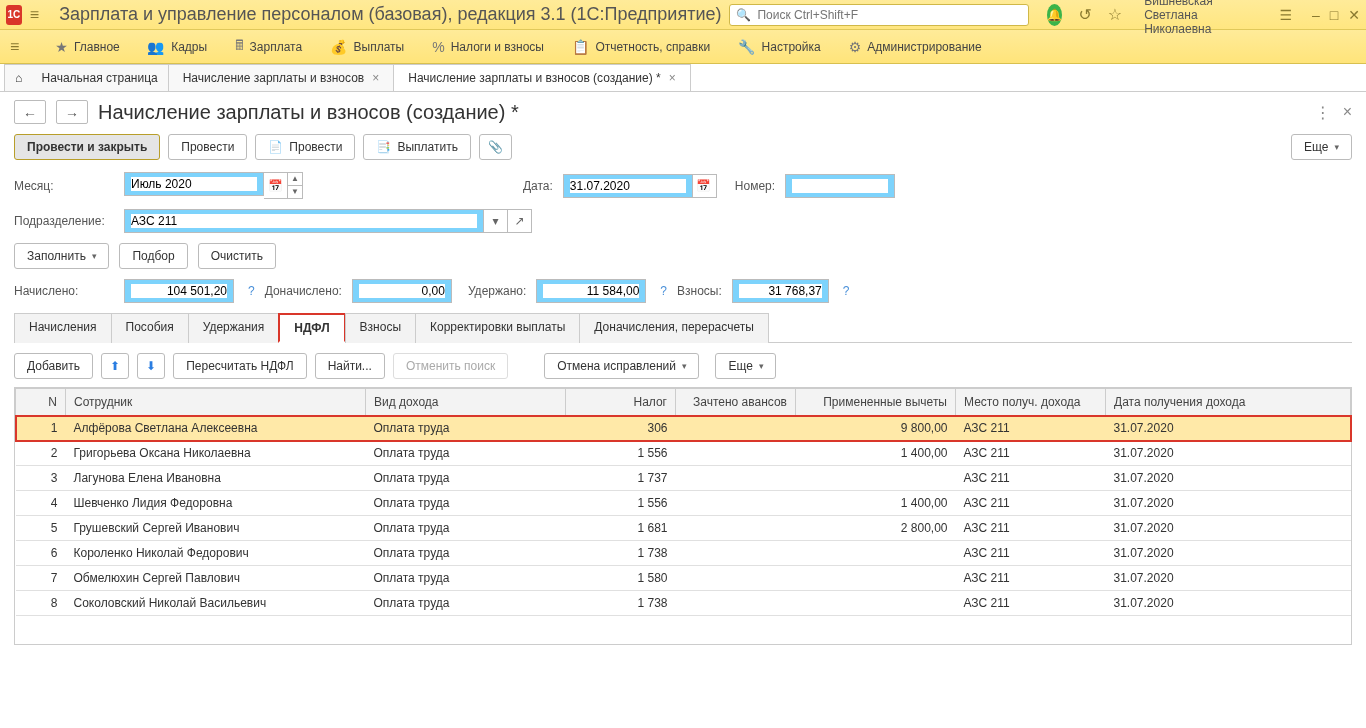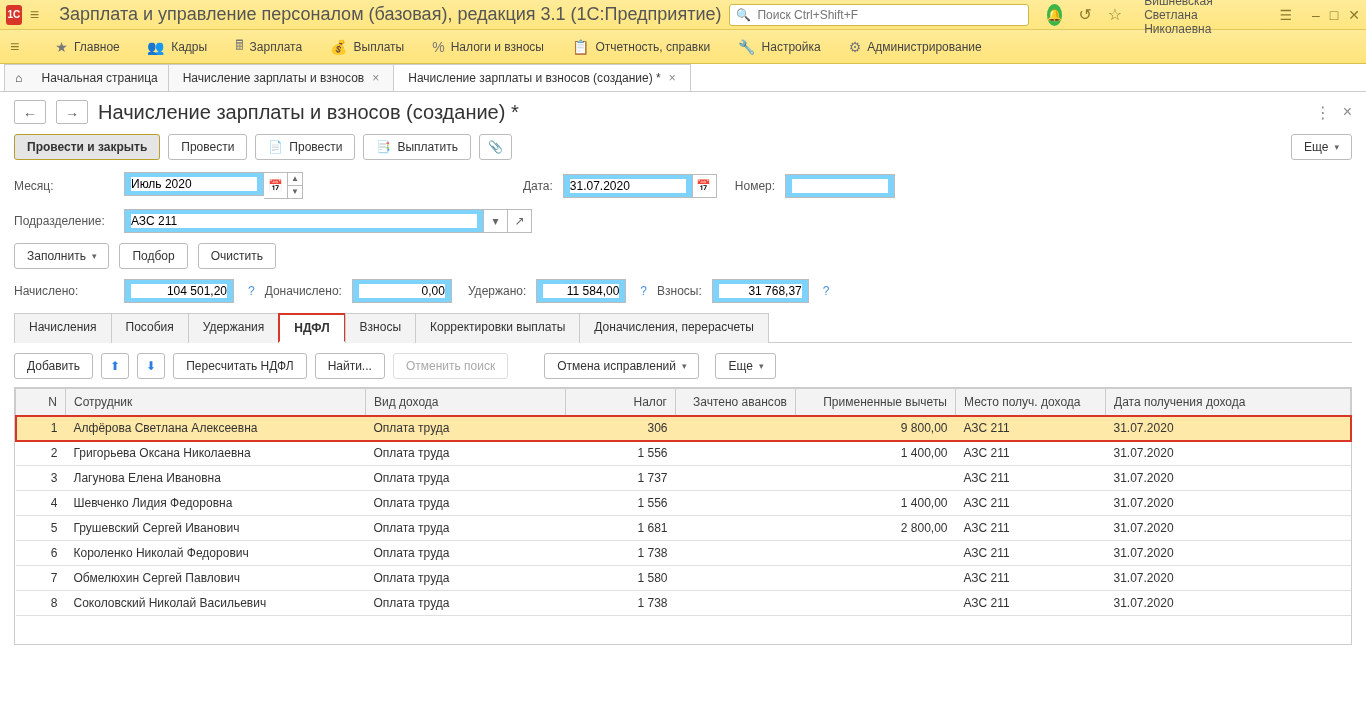--- a/index.html
+++ b/index.html
@@ -230,21 +230,21 @@
     <span class="form-label">Начислено:</span>
     <div class="input-field num-field" style="width:110px">
         <input style="text-align: right;" value="104 501,20">
       </div>
     <span class="help">?</span>
     <span class="form-label sm">Доначислено:</span>
     <div class="input-field num-field" style="width:100px">
         <input style="text-align: right;" value="0,00">
       </div>
     <span class="form-label sm" style="margin-left:6px">Удержано:</span>
-    <div class="input-field num-field" style="width:90px">
+    <div class="input-field num-field" style="width:110px">
         <input style="text-align: right;" value="11 584,00">
       </div>
     <span class="help">?</span>
     <span class="form-label sm">Взносы:</span>
     <div class="input-field num-field" style="width:97px">
         <input style="text-align: right;" value="31 768,37">
       </div>
     <span class="help">?</span>
   </div>
 

